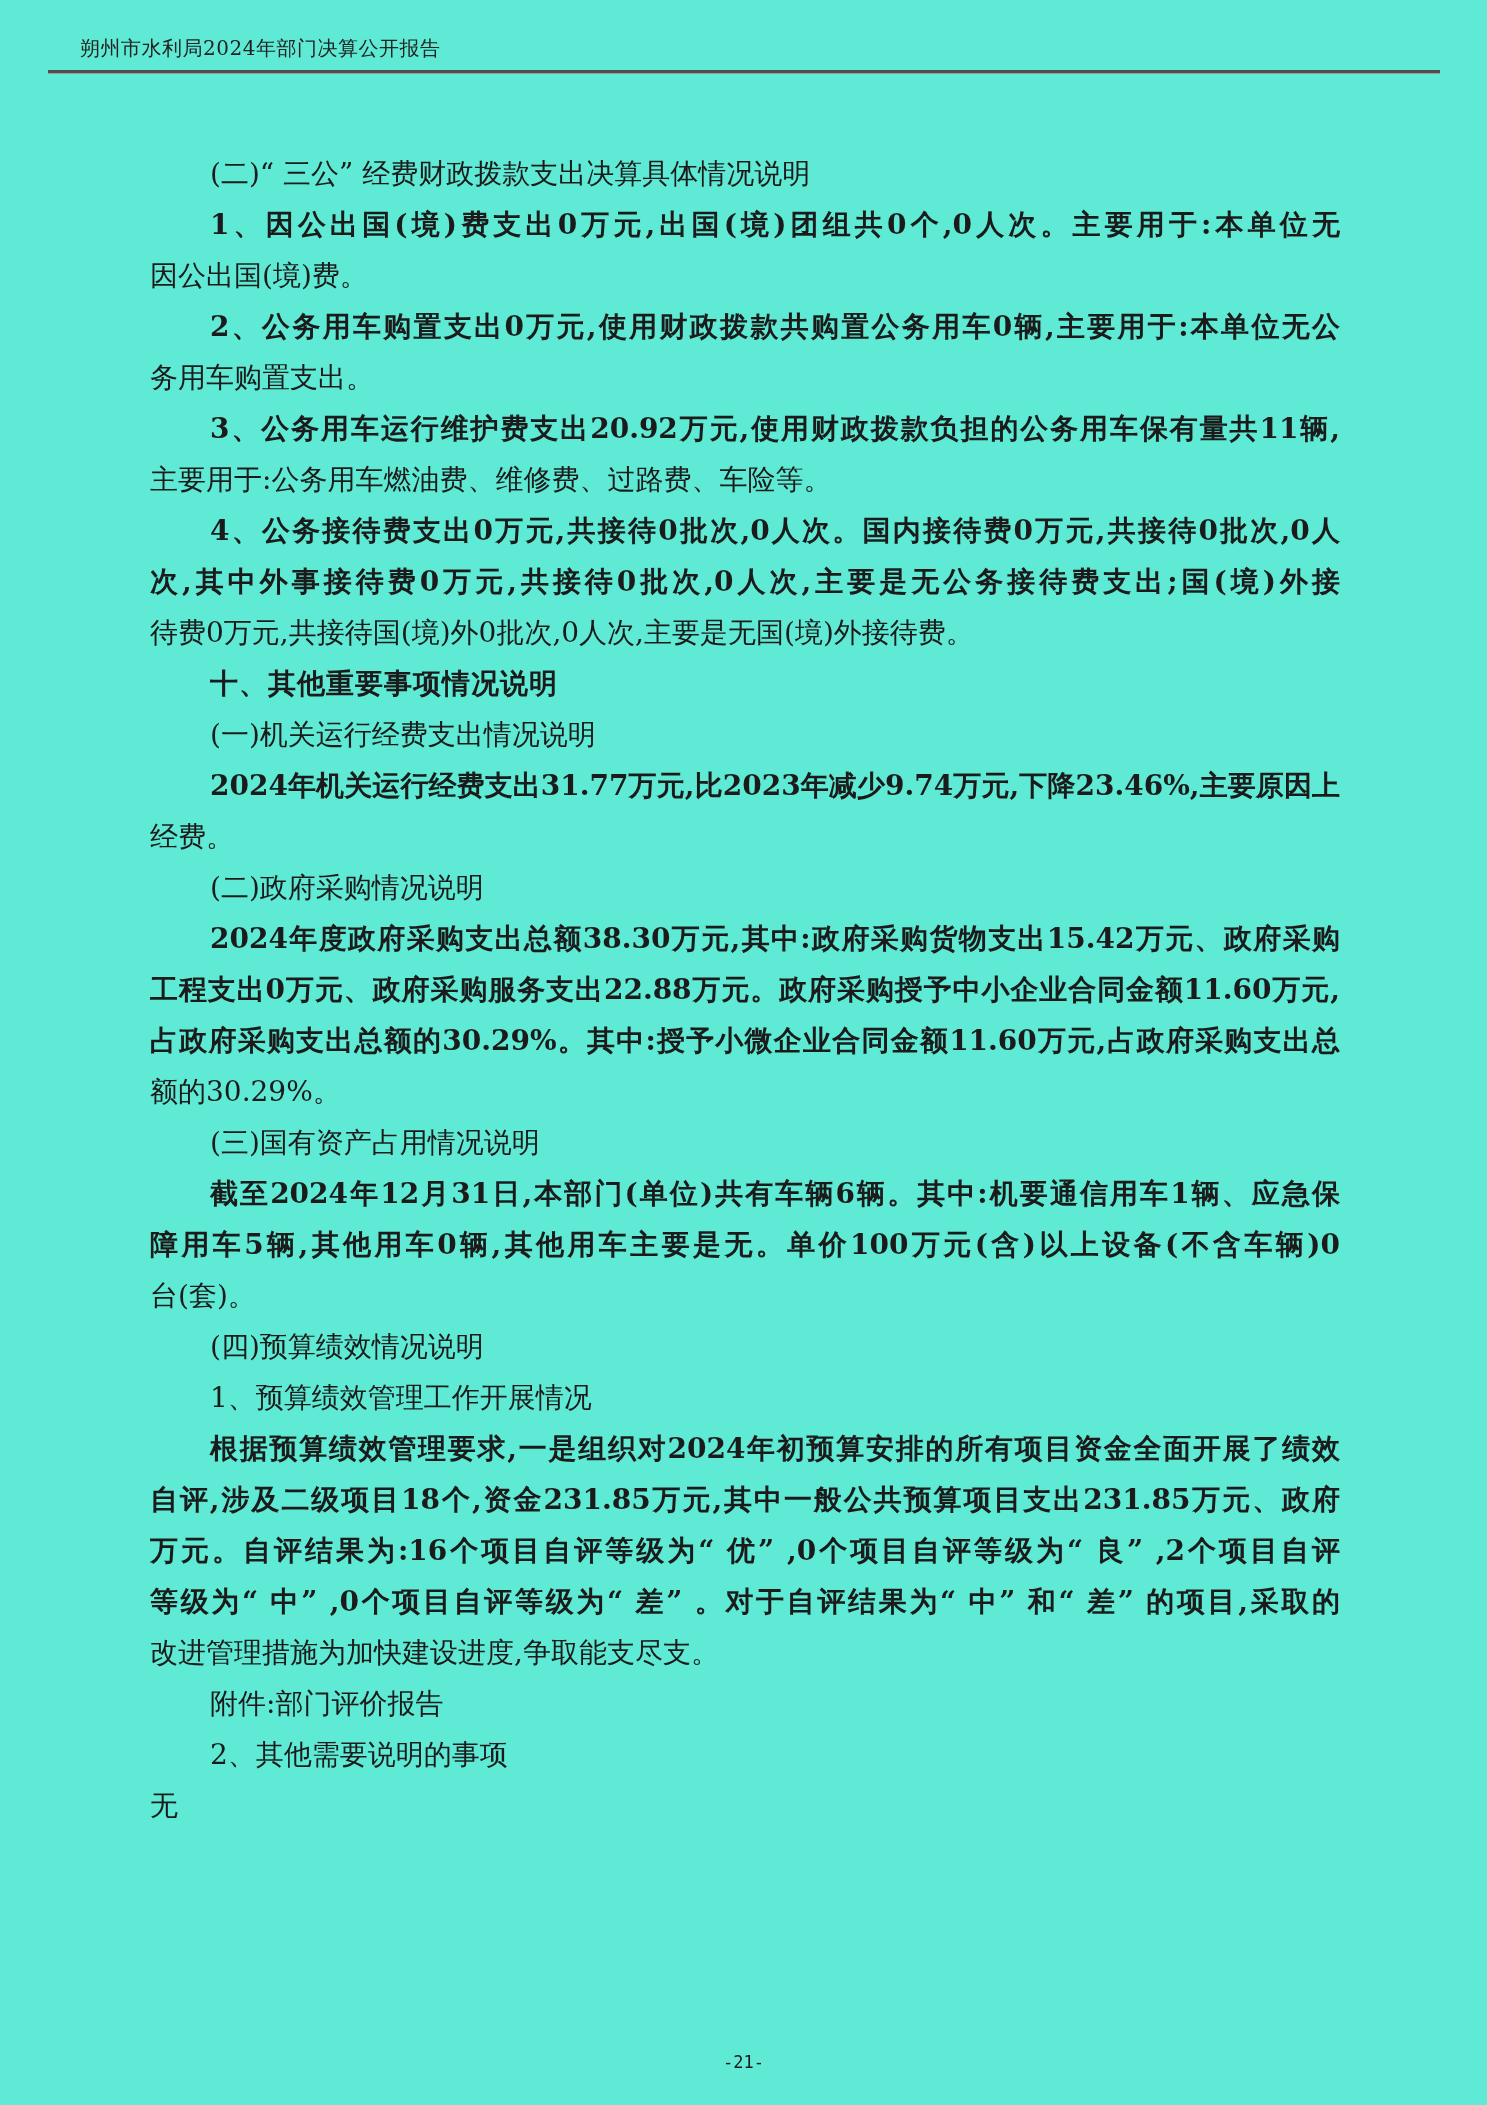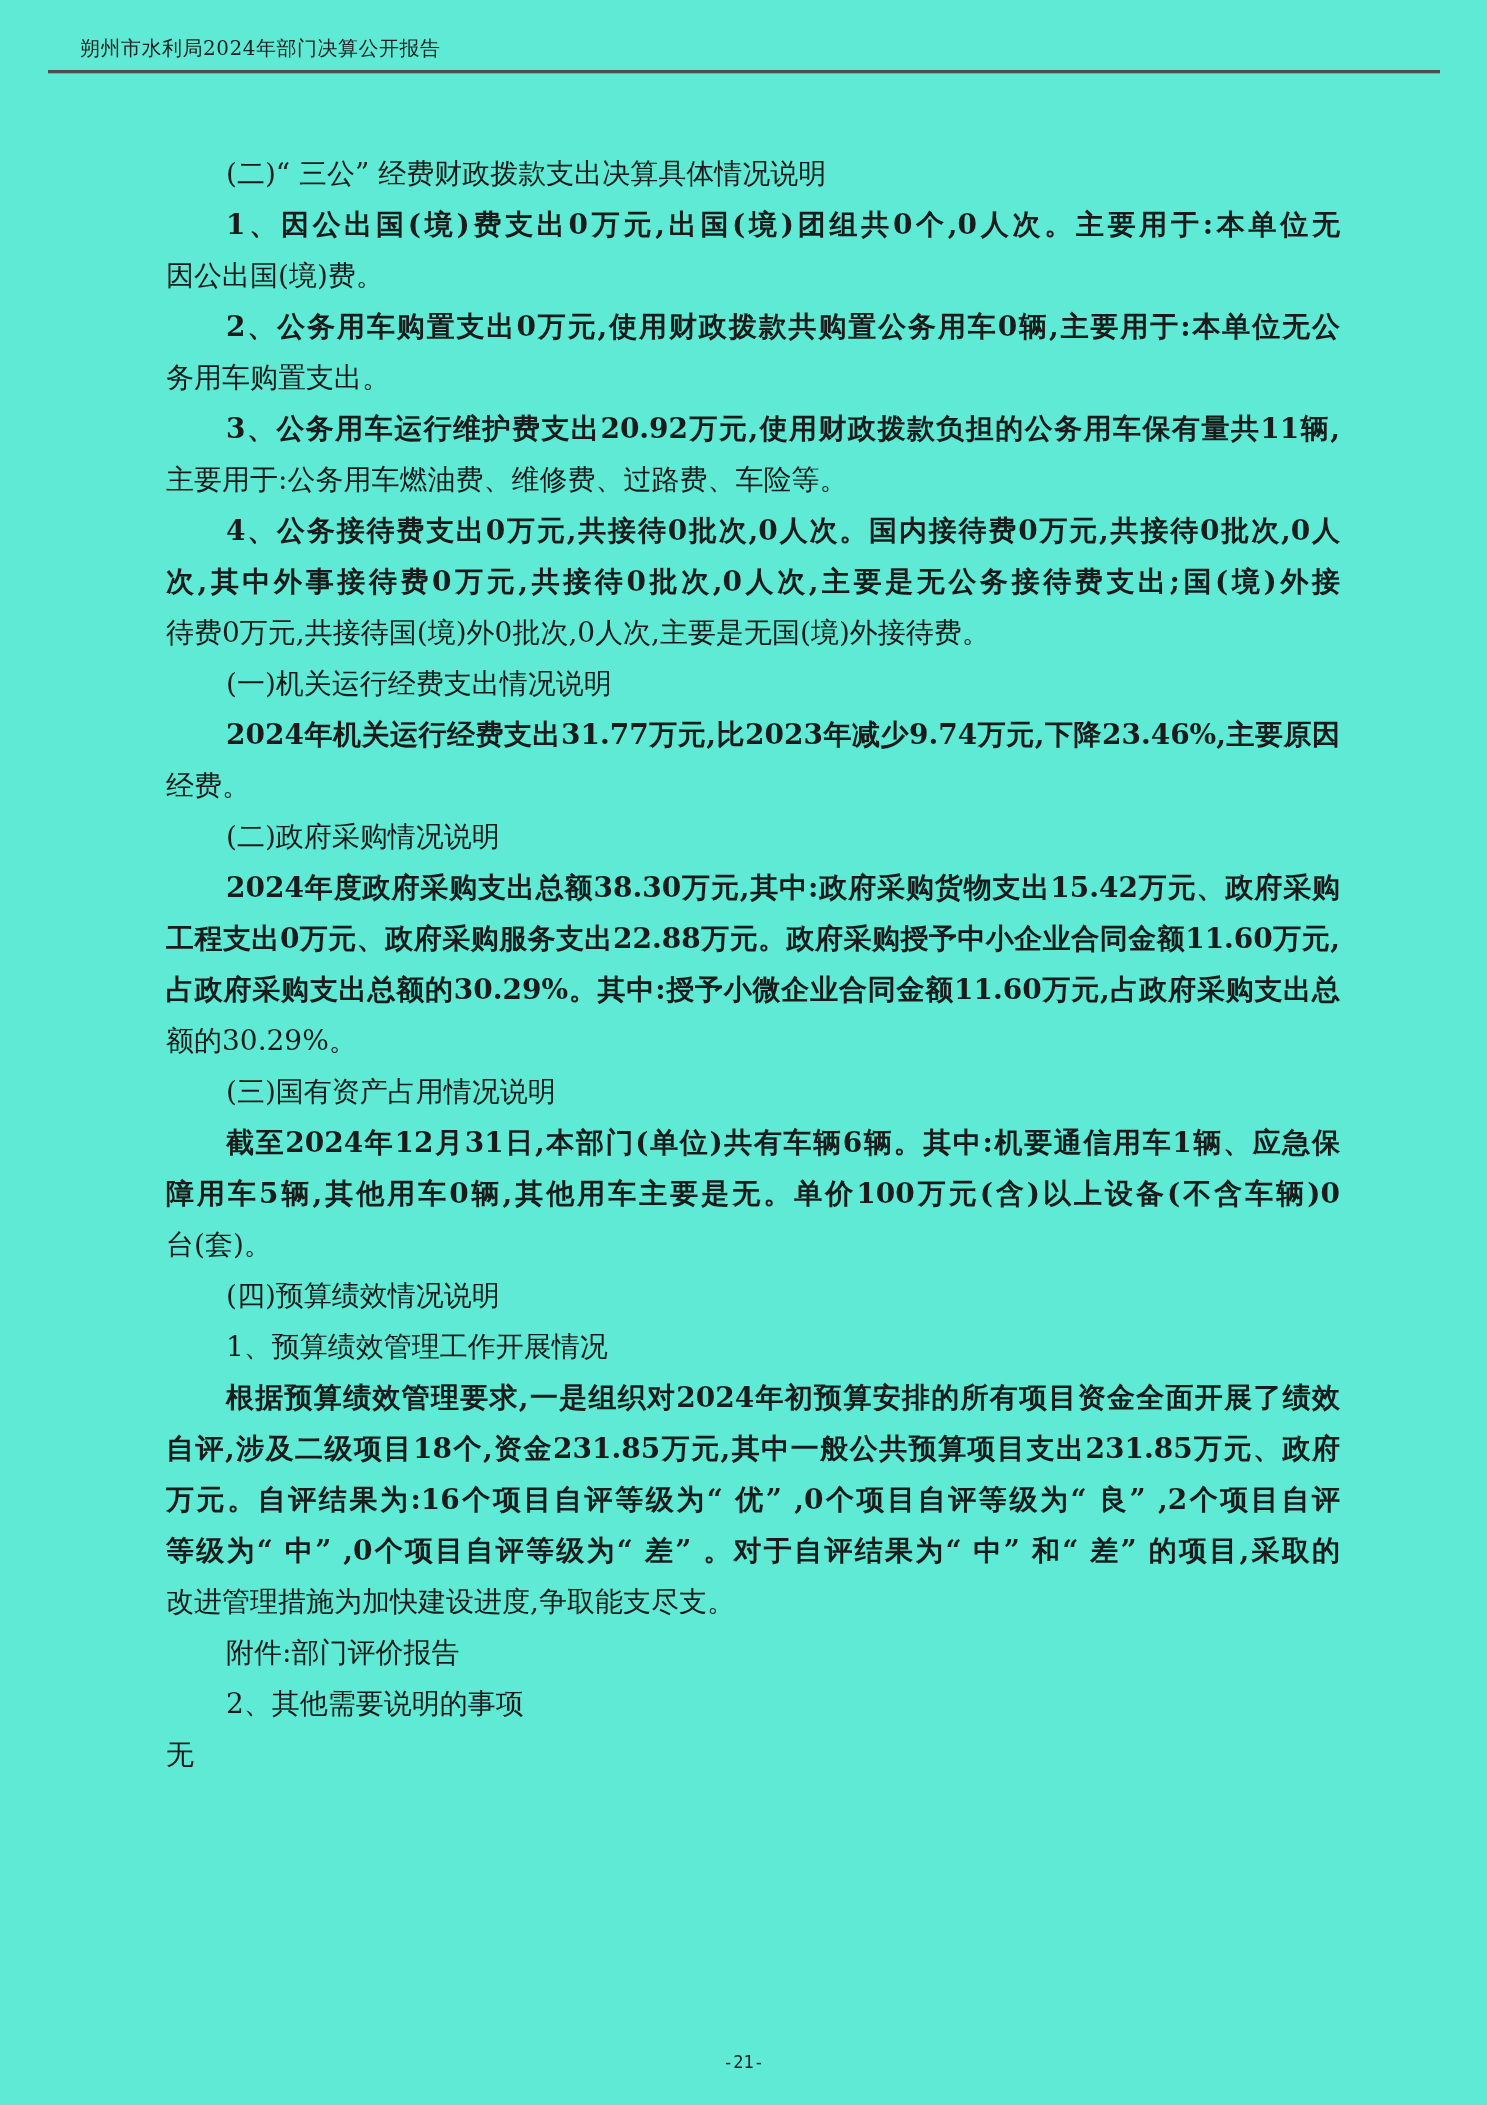--- a/index.html
+++ b/index.html
@@ -41,21 +41,20 @@
     top: 148px;
     width: 1190px;
     font-size: 28px;
     line-height: 51px;
   }
   .line {
     height: 51px;
     overflow: hidden;
     text-align: left;
     white-space: normal;
-    margin-left: 16px;
   }
   .line.j {
     text-align: justify;
     text-align-last: justify;
     font-weight: bold;
   }
   .line.indent {
     text-indent: 60px;
   }
   .line.bold {
@@ -90,20 +89,21 @@
       <div class="line indent">(二)“ 三公” 经费财政拨款支出决算具体情况说明</div>
       <div class="line indent j">1、因公出国(境)费支出0万元,出国(境)团组共0个,0人次。主要用于:本单位无</div>
       <div class="line">因公出国(境)费。</div>
       <div class="line indent j">2、公务用车购置支出0万元,使用财政拨款共购置公务用车0辆,主要用于:本单位无公</div>
       <div class="line">务用车购置支出。</div>
       <div class="line indent j">3、公务用车运行维护费支出20.92万元,使用财政拨款负担的公务用车保有量共11辆,</div>
       <div class="line">主要用于:公务用车燃油费、维修费、过路费、车险等。</div>
       <div class="line indent j">4、公务接待费支出0万元,共接待0批次,0人次。国内接待费0万元,共接待0批次,0人</div>
       <div class="line j">次,其中外事接待费0万元,共接待0批次,0人次,主要是无公务接待费支出;国(境)外接</div>
       <div class="line">待费0万元,共接待国(境)外0批次,0人次,主要是无国(境)外接待费。</div>
+      <div class="line indent bold">十、其他重要事项情况说明</div>
       <div class="line indent">(一)机关运行经费支出情况说明</div>
       <div class="line indent j">2024年机关运行经费支出31.77万元,比2023年减少9.74万元,下降23.46%,主要原因上</div>
       <div class="line">经费。</div>
       <div class="line indent">(二)政府采购情况说明</div>
       <div class="line indent j">2024年度政府采购支出总额38.30万元,其中:政府采购货物支出15.42万元、政府采购</div>
       <div class="line j">工程支出0万元、政府采购服务支出22.88万元。政府采购授予中小企业合同金额11.60万元,</div>
       <div class="line j">占政府采购支出总额的30.29%。其中:授予小微企业合同金额11.60万元,占政府采购支出总</div>
       <div class="line">额的30.29%。</div>
       <div class="line indent">(三)国有资产占用情况说明</div>
       <div class="line indent j">截至2024年12月31日,本部门(单位)共有车辆6辆。其中:机要通信用车1辆、应急保</div>

